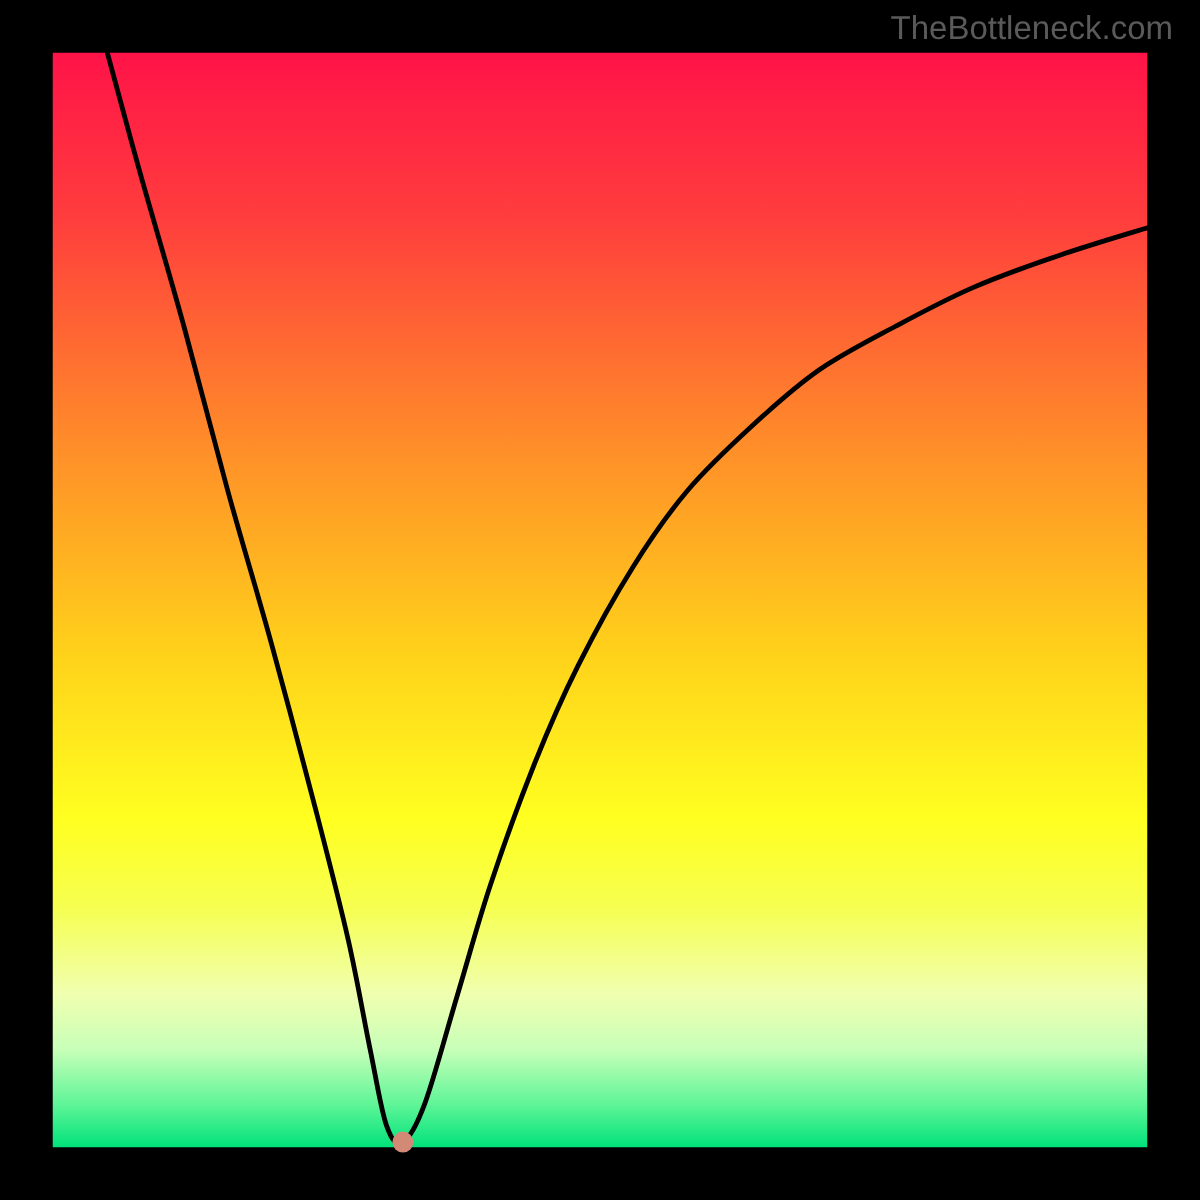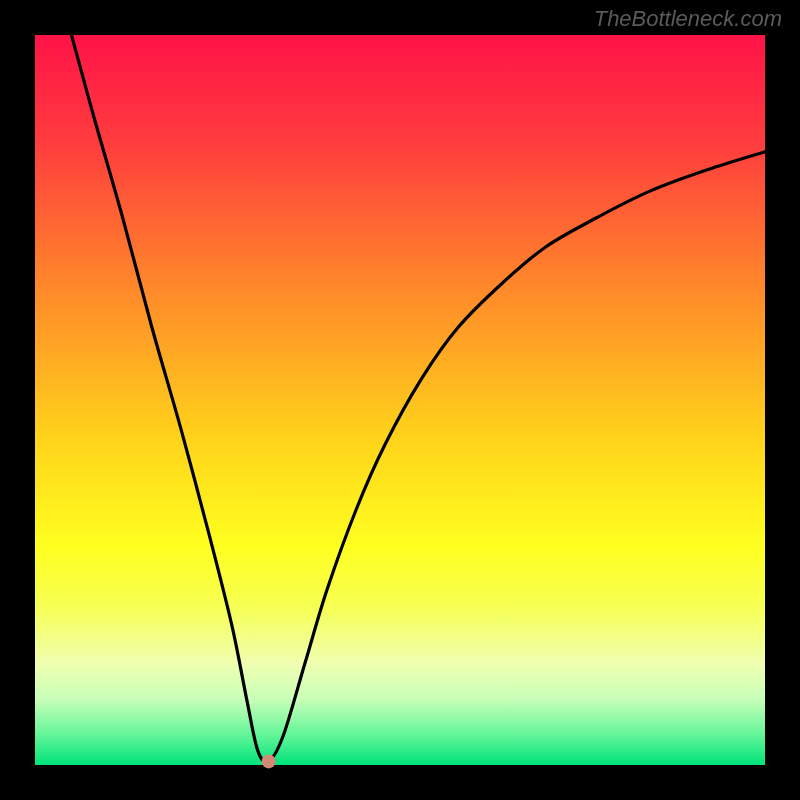--- a/index.html
+++ b/index.html
@@ -36,21 +36,20 @@
     overflow: visible;
   }
   .attribution {
     position: absolute;
     top: 6px;
     right: 18px;
     color: #5a5a5a;
     font-size: 22px;
     font-weight: 500;
     text-align: right;
-    font-style: italic;
   }
 </style>
 </head>
 <body>
 
 <div class="frame">
 
   <div class="attribution">TheBottleneck.com</div>
 
   <div class="plot-area">

